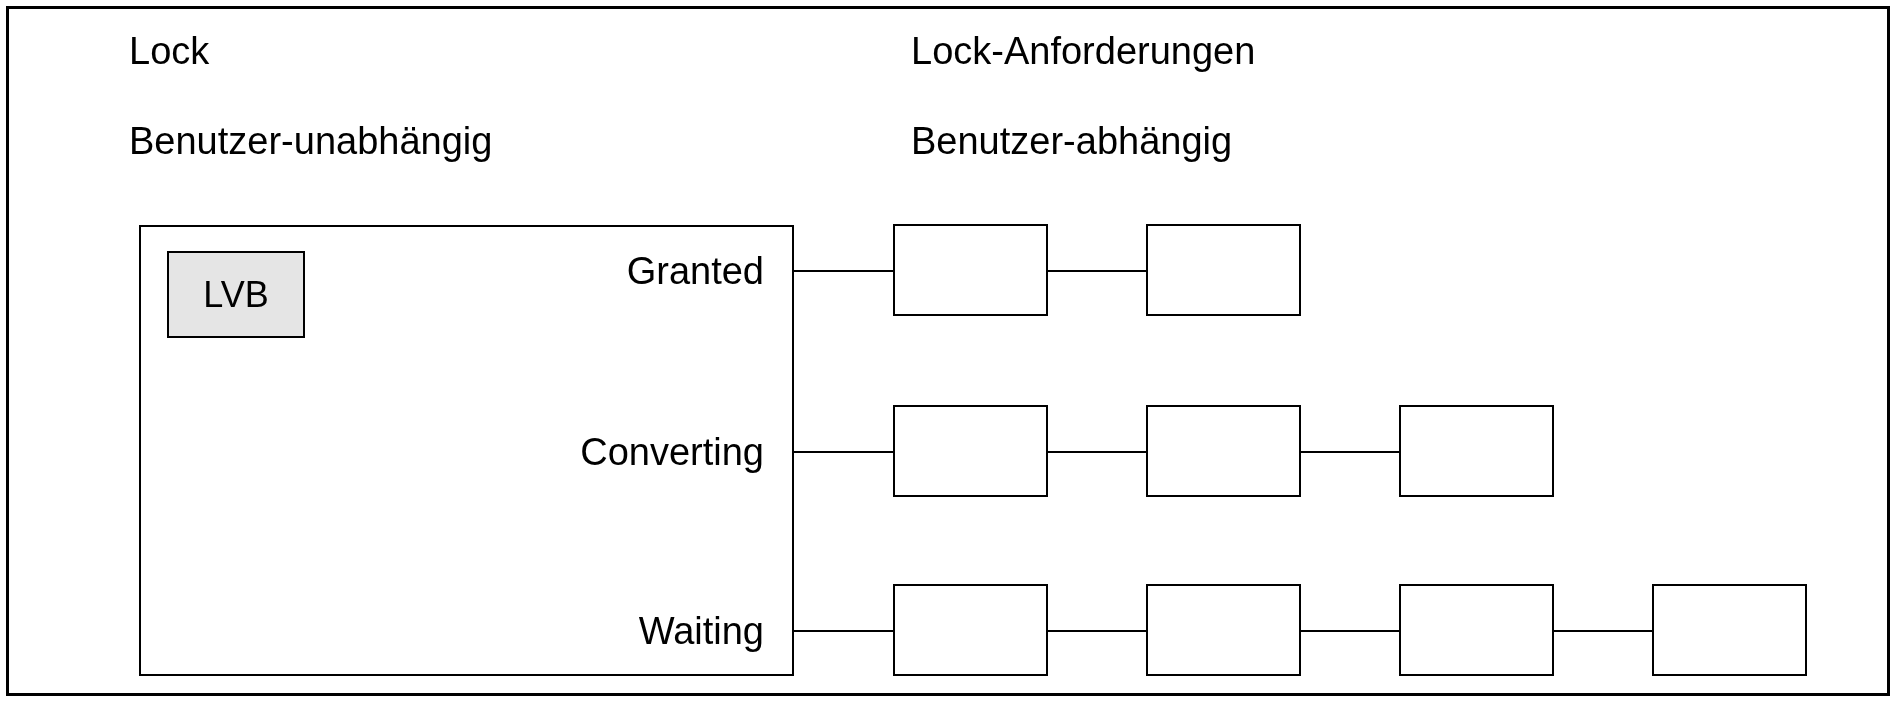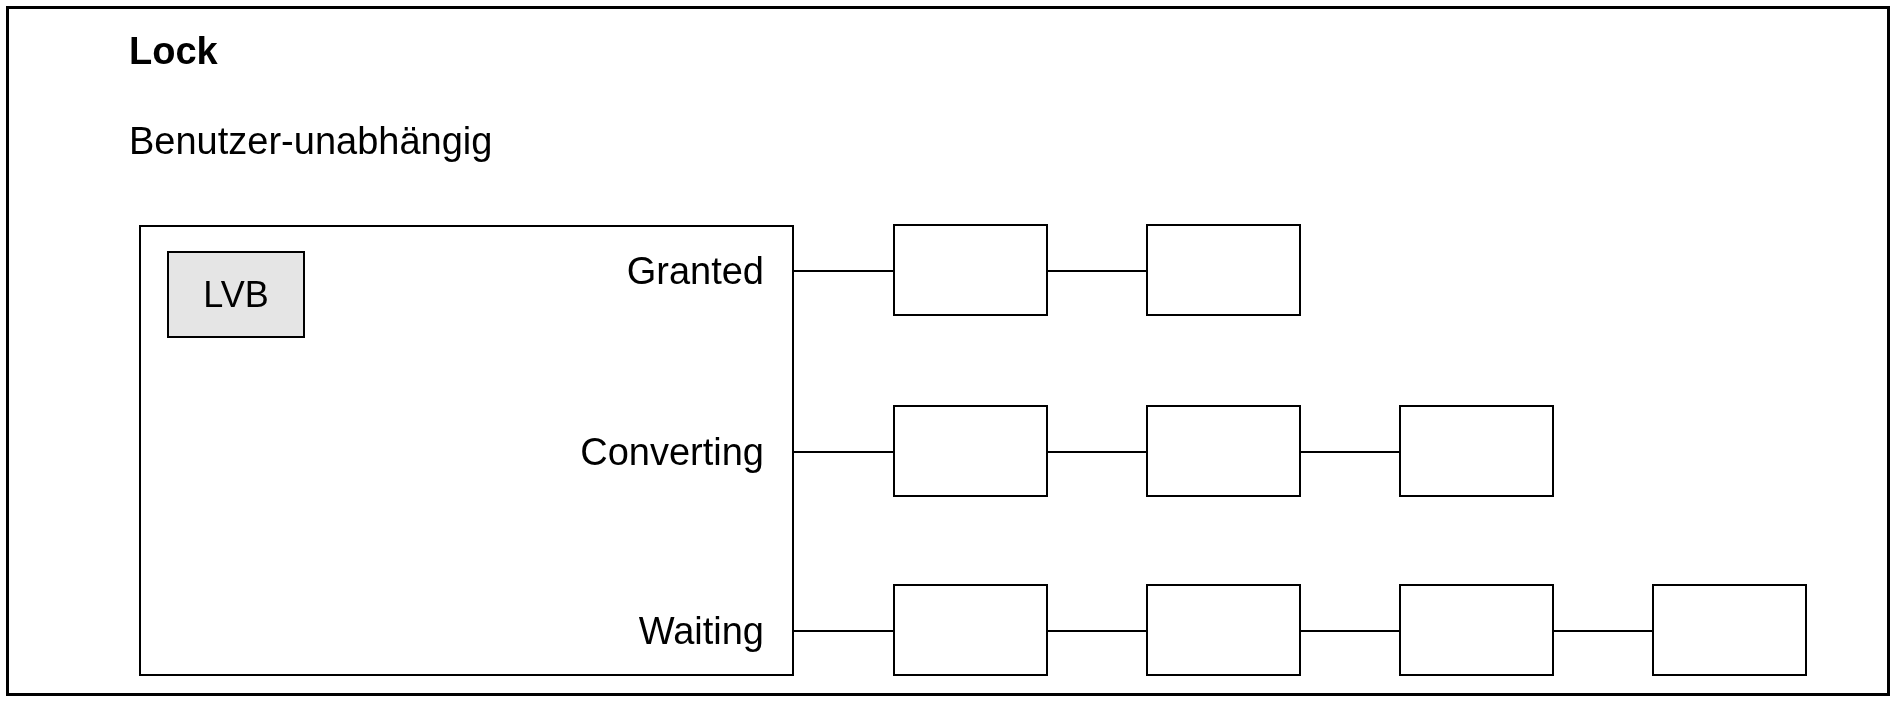--- a/index.html
+++ b/index.html
@@ -29,21 +29,21 @@
     background: #ffffff;
   }
   
   .caption {
     position: absolute;
     color: #000000;
     white-space: nowrap;
     font-size: 38px;
     line-height: 1;
   }
-  .caption-lock        { left: 120px; top: 23px; font-weight: bold; }
+  .caption-lock        { left: 120px; top: 23px; }
   .caption-requests    { left: 902px; top: 23px; }
   .caption-userindep   { left: 120px; top: 113px; }
   .caption-userdep     { left: 902px; top: 113px; }
 
   
   .lock-box {
     position: absolute;
     left: 130px;
     top: 216px;
     width: 655px;
@@ -105,23 +105,25 @@
 </style>
 </head>
 <body>
 
 <div id="canvas">
 
   <div class="outer-frame">
 
     <div class="caption caption-lock">Lock</div>
 
+    <div class="caption caption-requests">Lock-Anforderungen</div>
 
     <div class="caption caption-userindep">Benutzer-unabhängig</div>
 
+    <div class="caption caption-userdep">Benutzer-abhängig</div>
 
     <div class="lock-box"></div>
 
     <div class="lvb-box">
       <span class="lvb-label">LVB</span>
     </div>
 
     <div class="queue-label queue-label-granted">Granted</div>
 
     <div class="queue-label queue-label-converting">Converting</div>

